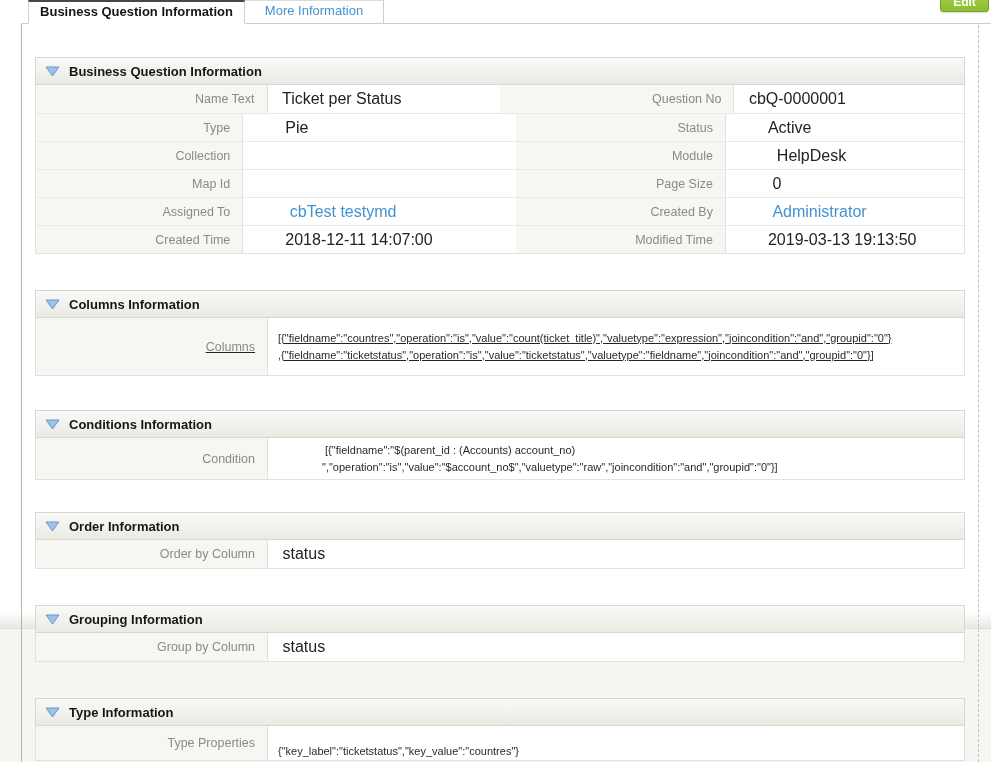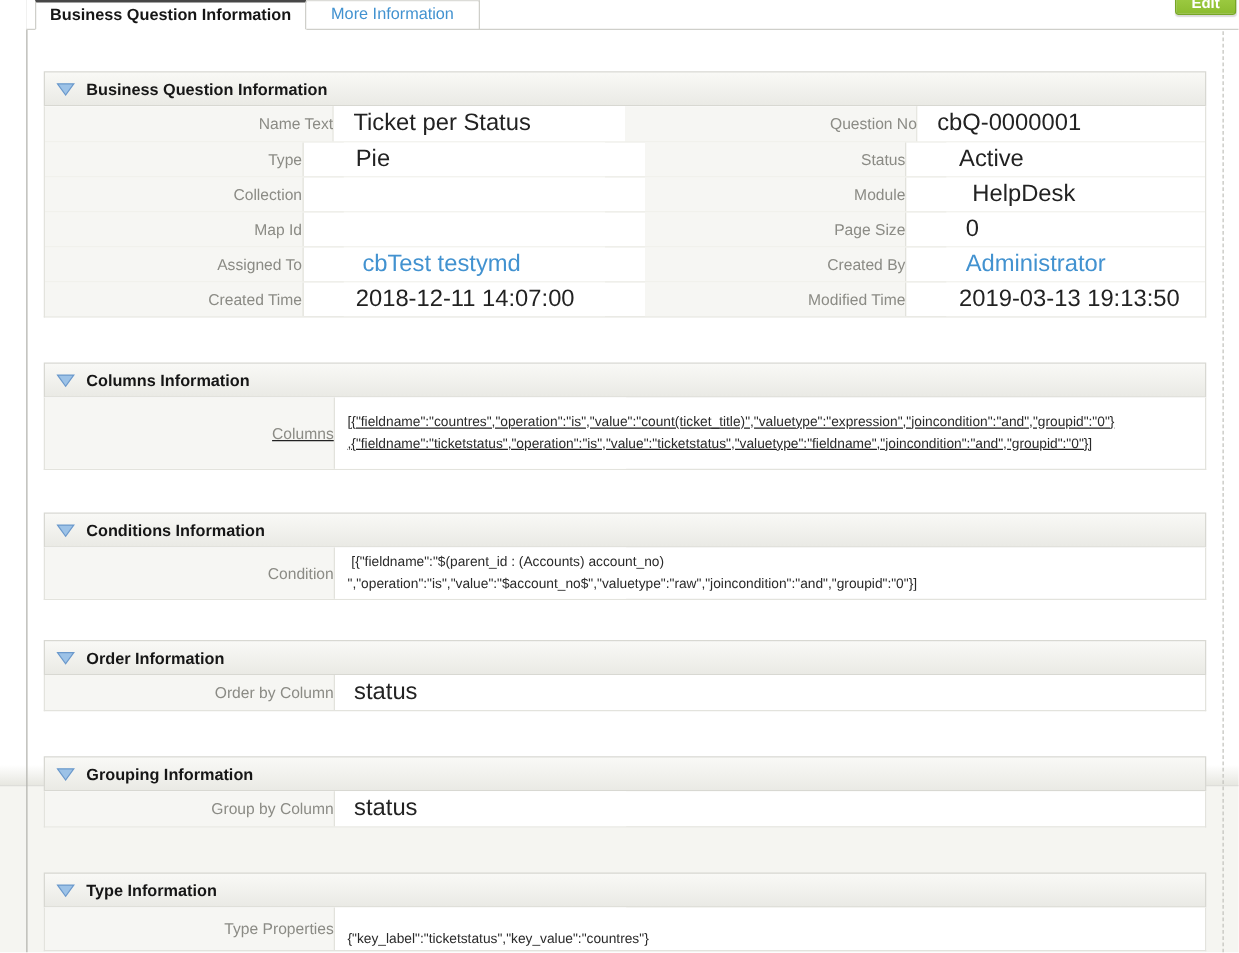--- a/index.html
+++ b/index.html
@@ -39,33 +39,33 @@
   .section:nth-of-type(6) { margin-bottom:0; }
 
   .section-header { height:28px; display:flex; align-items:center; padding-left:9px;
     background:linear-gradient(#f9f9f6,#eaeae5); border:1px solid #d8d8d2; }
   .tri { display:inline-flex; margin-right:9px; cursor:pointer; }
   .section-title { font-size:13px; font-weight:bold; color:#161616; }
 
   .rows { border:1px solid #e3e3dd; border-top:none; background:#fff; }
   .row { display:flex; align-items:stretch; min-height:28px; }
   .row + .row { border-top:1px solid #eaeae4;gap:32px; }
-  .cell { display:flex; align-items:center; font-size:19px; }
+  .cell { display:flex; align-items:center; font-size:16px; }
   .label-cell { background:#f6f6f3; color:#8b8b85; font-size:12.5px; justify-content:flex-end;
-    border-right:1px solid #e2e2dc; }
+    padding-right:12px; border-right:1px solid #e2e2dc; }
   .value-cell { background:#fff; color:#222; padding-left:10px; padding-right:8px; white-space:pre-wrap; }
   .row .cell:nth-child(1) { width:232px; }
   .row .cell:nth-child(2) { width:233px; }
   .row .cell:nth-child(3) { width:235px; }
   .row .cell:nth-child(4) { width:230px; }
   .row .cell:nth-child(2):not(.wide) { border-right:1px solid #ececе6; }
   .value-cell.wide { width:698px; }
 
   [data-name="section-columns-information"] .row { min-height:57px;text-decoration:underline; }
-  [data-name="section-conditions-information"] .row { min-height:41px; }
+  [data-name="section-conditions-information"] .row { min-height:41px;gap:44px; }
   [data-name="section-columns-information"] .value-cell,
   [data-name="section-conditions-information"] .value-cell,
   [data-name="section-type-information"] .value-cell { font-size:11px; line-height:17px; color:#2a2a2a; }
 
   .link { color:var(--link,#4292d0); cursor:pointer; white-space:pre-wrap; }
 </style>
 </head>
 <body>
 
 <div class="bottom-fade" data-name="page-bottom-fade"></div>

